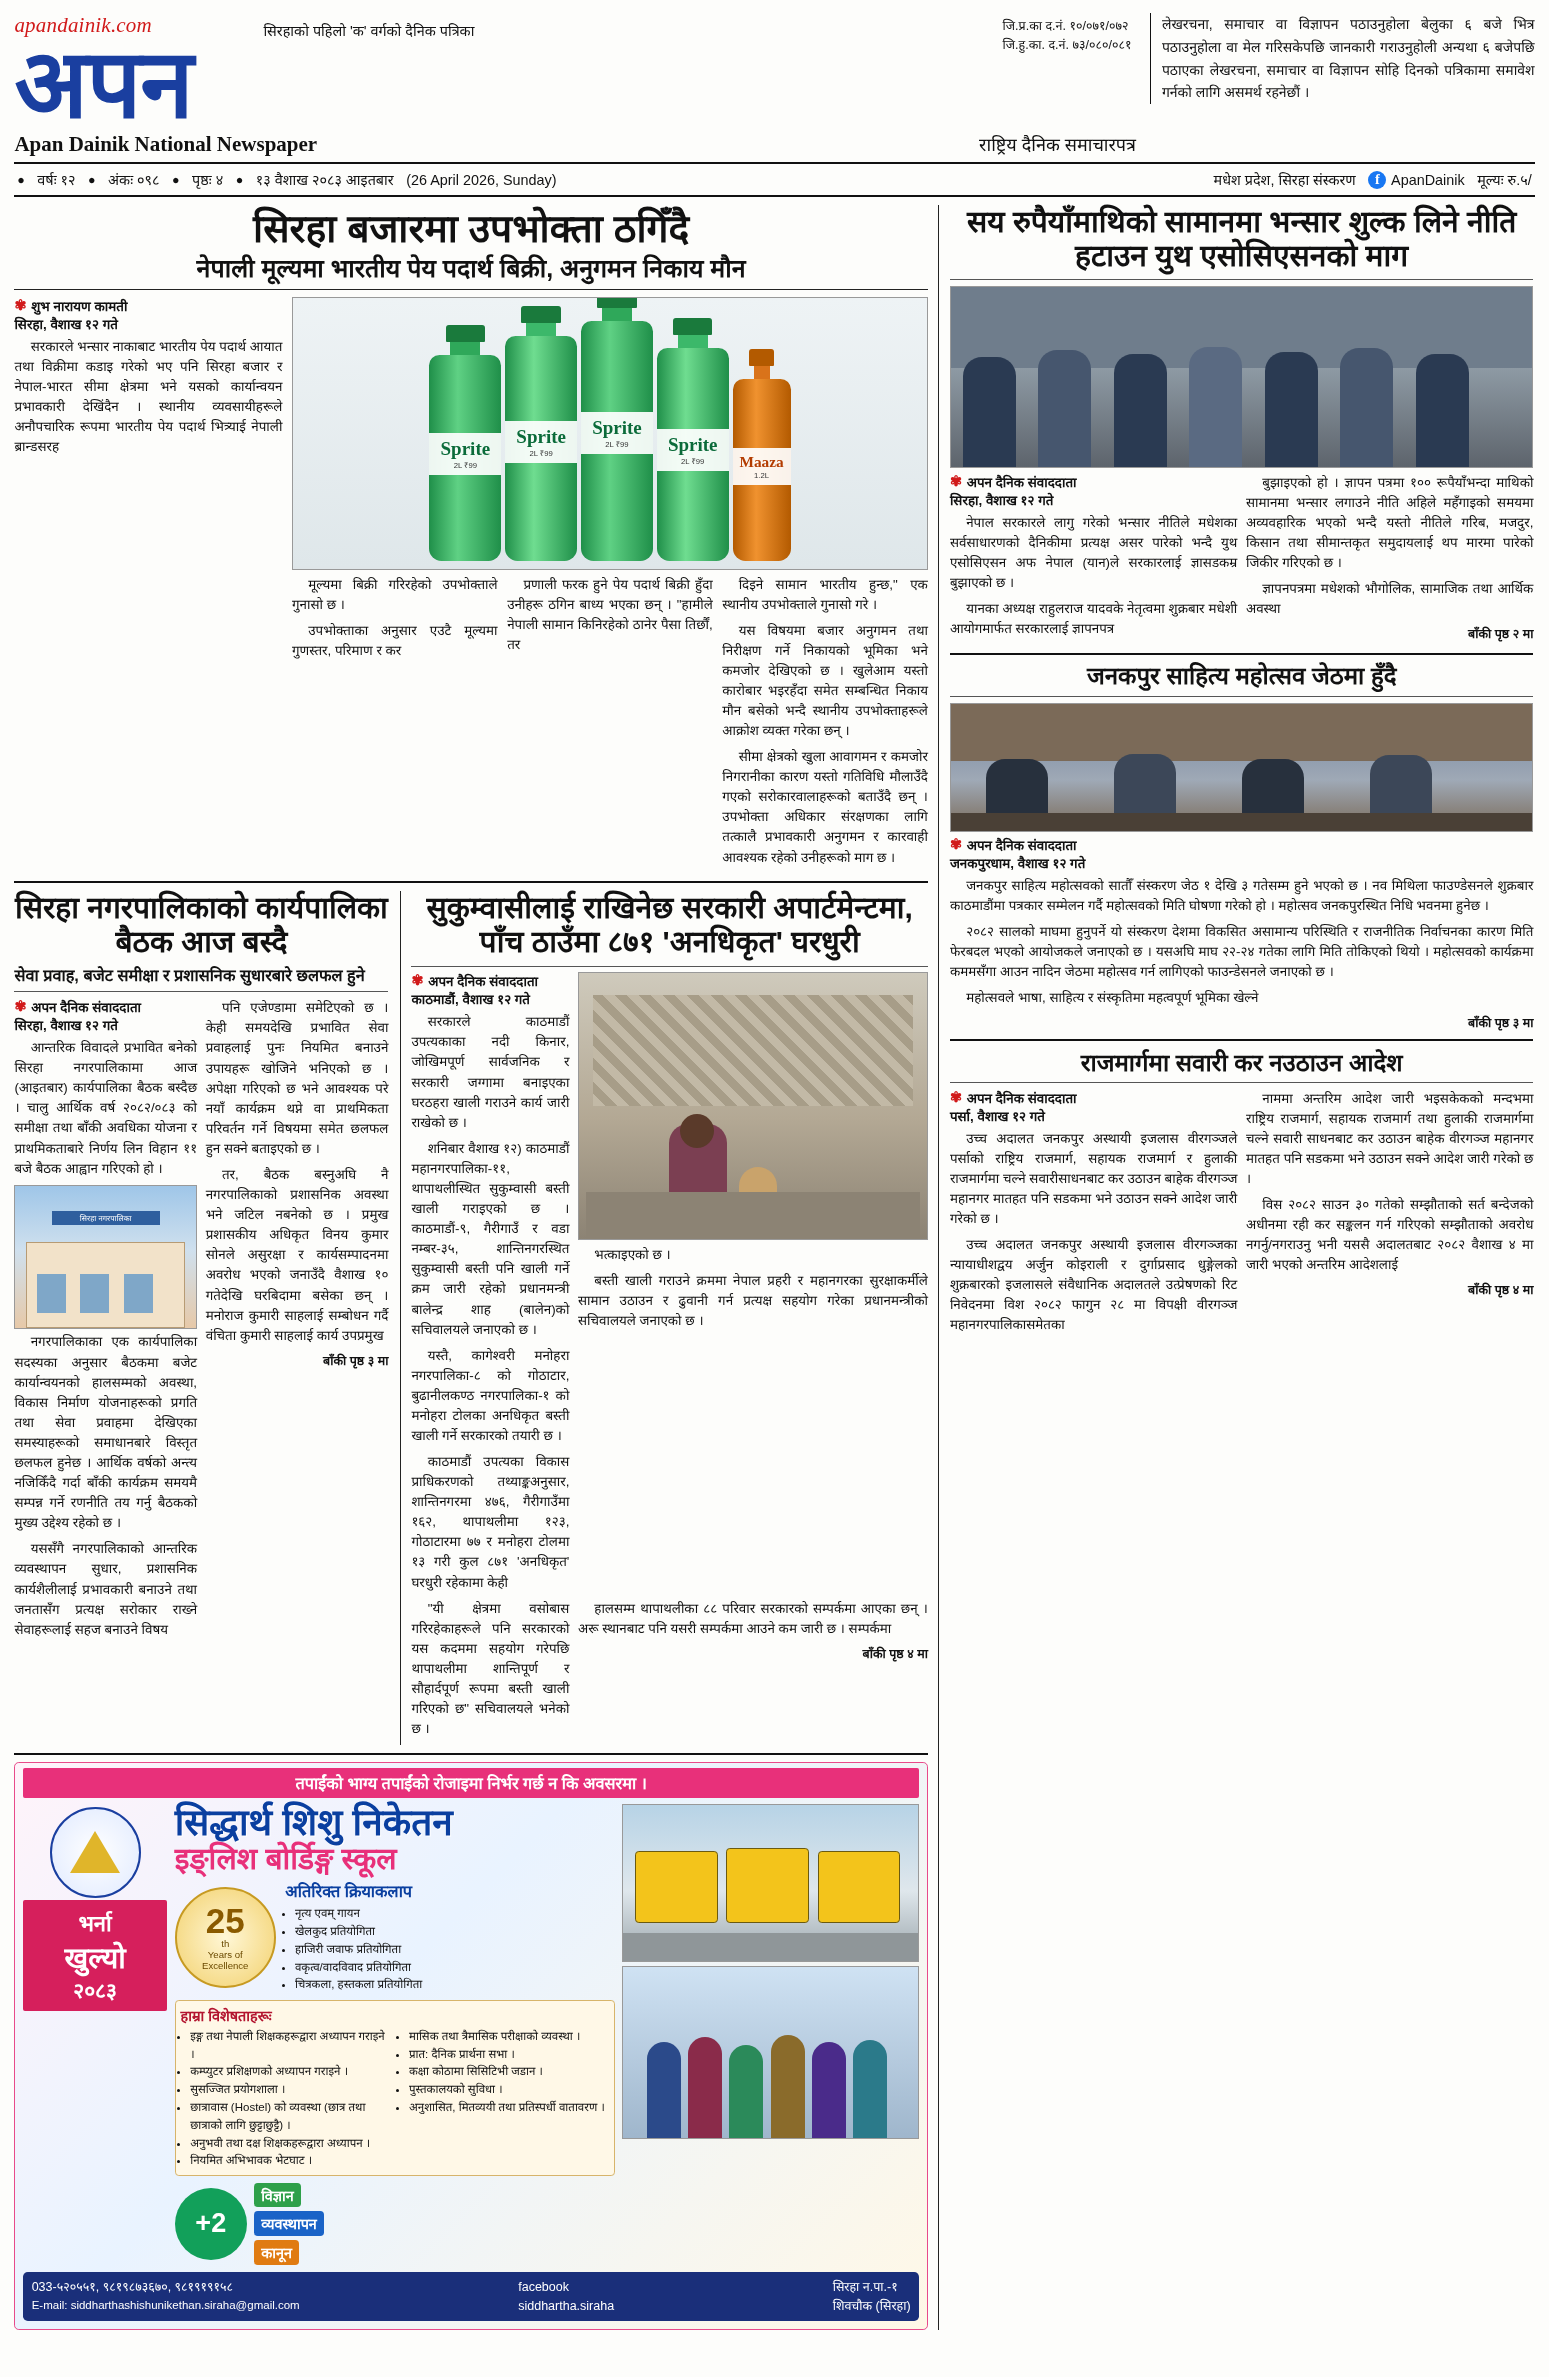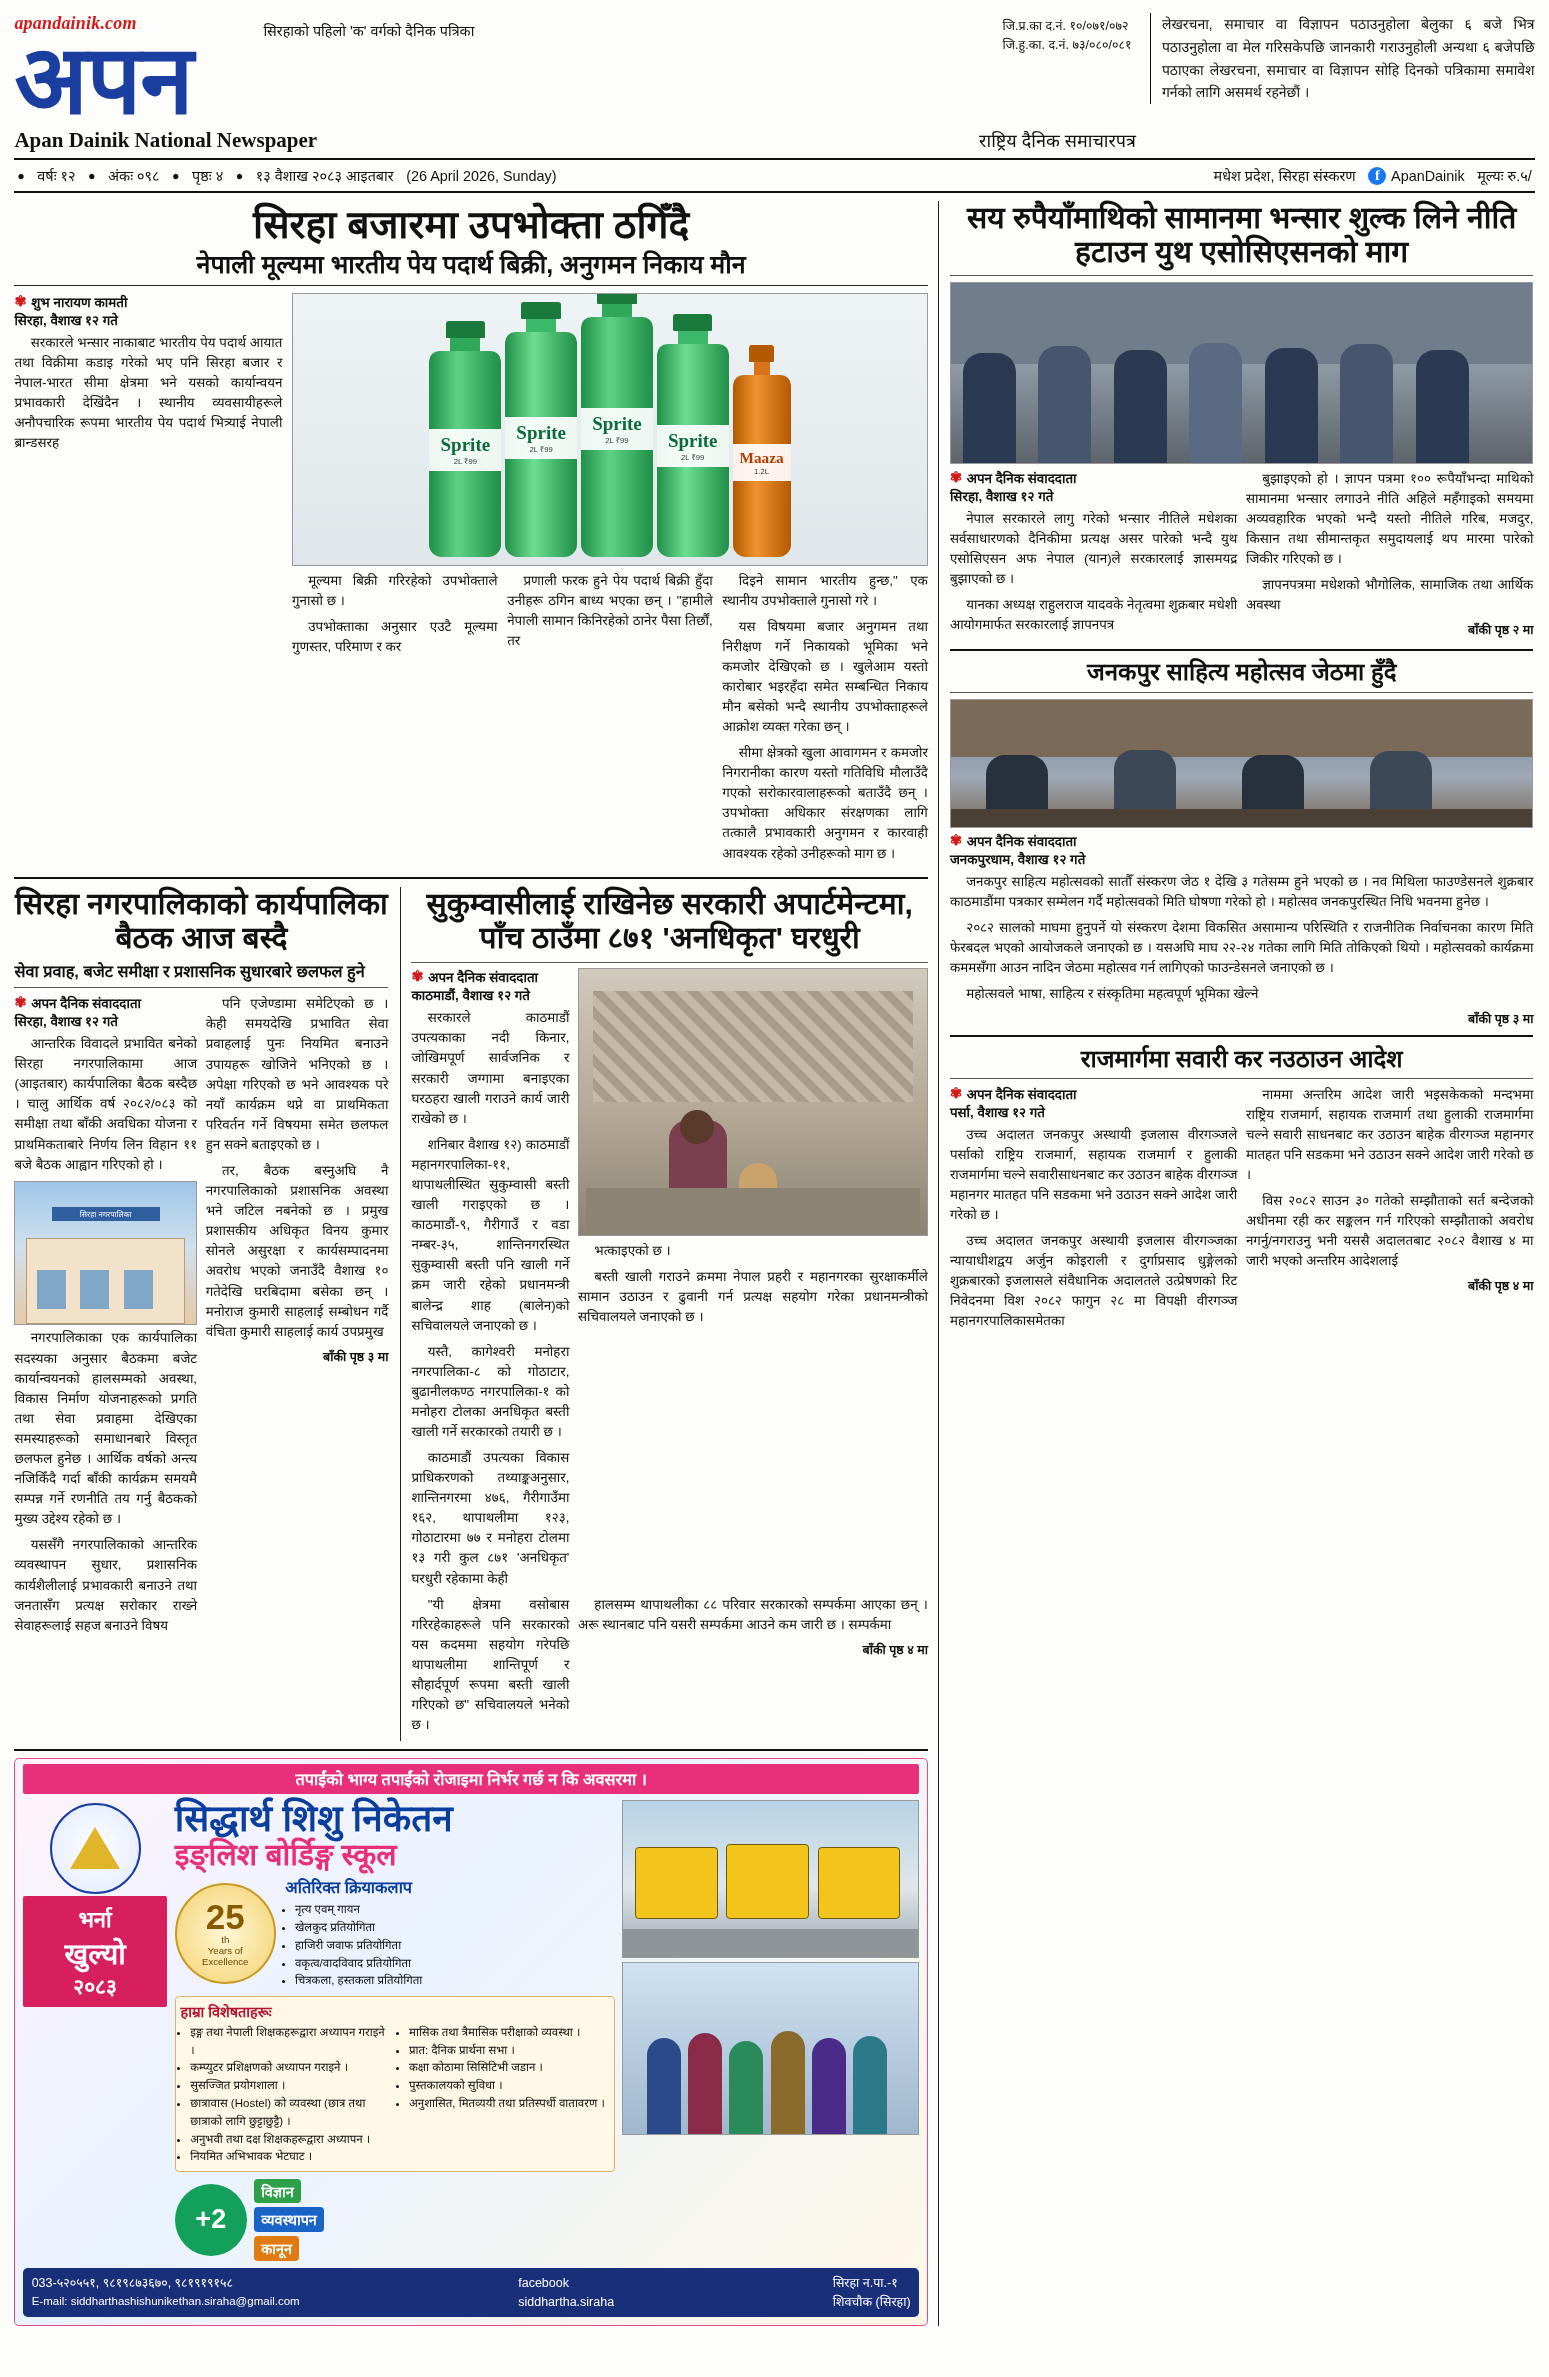--- a/index.html
+++ b/index.html
@@ -18,22 +18,22 @@
   }
   
   .masthead {
     display:flex; align-items:flex-start;
     border-bottom:2.4px solid #111;
     padding-bottom:4.8px;
   }
   .mast-left { width:1136px; position:relative; }
   .site-url {
     font-family:"Liberation Serif", serif;
-    font-style:italic; font-weight:bold;
-    color:#d11a1a; font-size:18px;
+    font-style:italic; font-weight:normal;
+    color:#d11a1a; font-size:21px;
     letter-spacing:0.2px;
   }
   .tagline-top {
     position:absolute; left:249px; top:7.7px;
     font-size:14.4px; color:#111;
   }
   .logo-row { display:flex; align-items:flex-end; margin-top:1px; }
   .logo-apan {
     font-family:"Liberation Serif", serif;
     font-weight:bold; font-size:96px; line-height:0.95;
@@ -546,21 +546,21 @@
       </div>
 
       <div style="display:flex;gap:8.6px;margin-top:4.8px">
         <div style="flex:1">
           <div class="byline">
             <span class="flower">✾</span>
             <span>अपन दैनिक संवाददाता</span>
           </div>
           <div class="byline-place">सिरहा, वैशाख १२ गते</div>
           <div class="col-text">
-            <p>नेपाल सरकारले लागु गरेको भन्सार नीतिले मधेशका सर्वसाधारणको दैनिकीमा प्रत्यक्ष असर पारेको भन्दै युथ एसोसिएसन अफ नेपाल (यान)ले सरकारलाई ज्ञासमयद्र बुझाएको छ ।</p>
+            <p>नेपाल सरकारले लागु गरेको भन्सार नीतिले मधेशका सर्वसाधारणको दैनिकीमा प्रत्यक्ष असर पारेको भन्दै युथ एसोसिएसन अफ नेपाल (यान)ले सरकारलाई ज्ञासडकम्र बुझाएको छ ।</p>
             <p>यानका अध्यक्ष राहुलराज यादवके नेतृत्वमा शुक्रबार मधेशी आयोगमार्फत सरकारलाई ज्ञापनपत्र</p>
           </div>
         </div>
         <div style="flex:1" class="col-text">
           <p>बुझाइएको हो । ज्ञापन पत्रमा १०० रूपैयाँभन्दा माथिको सामानमा भन्सार लगाउने नीति अहिले महँगाइको समयमा अव्यवहारिक भएको भन्दै यस्तो नीतिले गरिब, मजदुर, किसान तथा सीमान्तकृत समुदायलाई थप मारमा पारेको जिकीर गरिएको छ ।</p>
           <p>ज्ञापनपत्रमा मधेशको भौगोलिक, सामाजिक तथा आर्थिक अवस्था</p>
           <div class="jari">बाँकी पृष्ठ २ मा</div>
         </div>
       </div>
 

